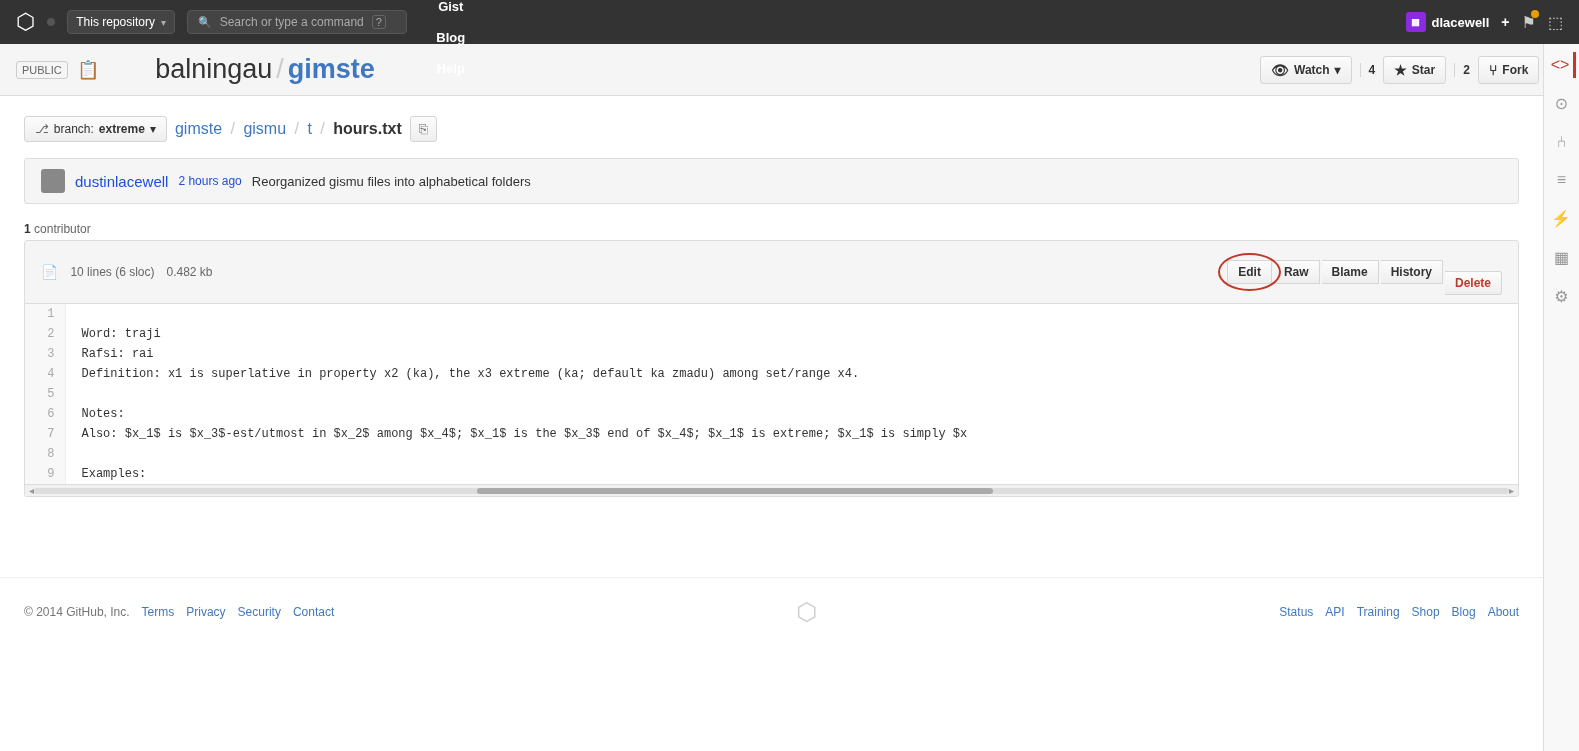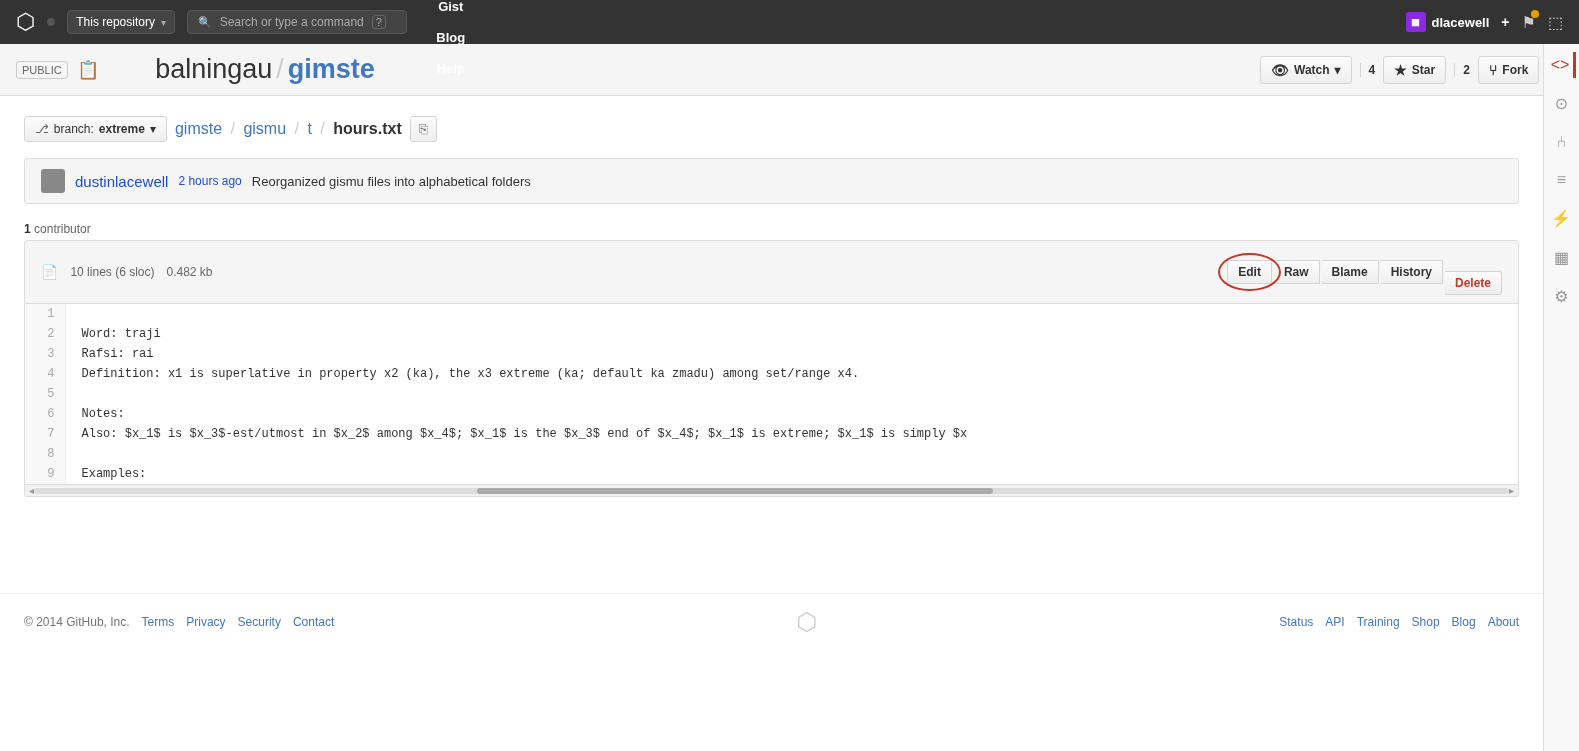--- a/index.html
+++ b/index.html
@@ -82,21 +82,21 @@
     .scrollbar-track { flex: 1; height: 6px; background: #ddd; border-radius: 3px; position: relative; }
     .scrollbar-thumb { position: absolute; left: 30%; width: 35%; height: 6px; background: #aaa; border-radius: 3px; }
     .scroll-arrow { color: #999; font-size: 10px; cursor: pointer; }
 
     
     .right-sidebar { position: fixed; right: 0; top: 44px; width: 36px; border-left: 1px solid #ddd; height: calc(100% - 44px); background: #f8f8f8; display: flex; flex-direction: column; align-items: center; padding: 8px 0; gap: 12px; }
     .sidebar-icon { color: #999; font-size: 16px; cursor: pointer; padding: 4px; }
     .sidebar-icon.active { color: #c0392b; border-right: 3px solid #c0392b; }
 
     
-    .footer { margin-top: 76px; border-top: 1px solid #eee; padding: 14px 24px; display: flex; align-items: center; font-size: 12px; color: #767676; }
+    .footer { margin-top: 60px; border-top: 1px solid #eee; padding: 20px 24px; display: flex; align-items: center; font-size: 12px; color: #767676; }
     .footer-left { display: flex; align-items: center; gap: 12px; }
     .footer-left a, .footer-right a { color: #4078c0; text-decoration: none; }
     .footer-center { margin: 0 auto; }
     .footer-center .gh-logo { font-size: 24px; color: #ccc; }
     .footer-right { display: flex; align-items: flex-start; gap: 12px; }
     .footer-right a { color: #4078c0; }
   </style>
 </head>
 <body>
 

